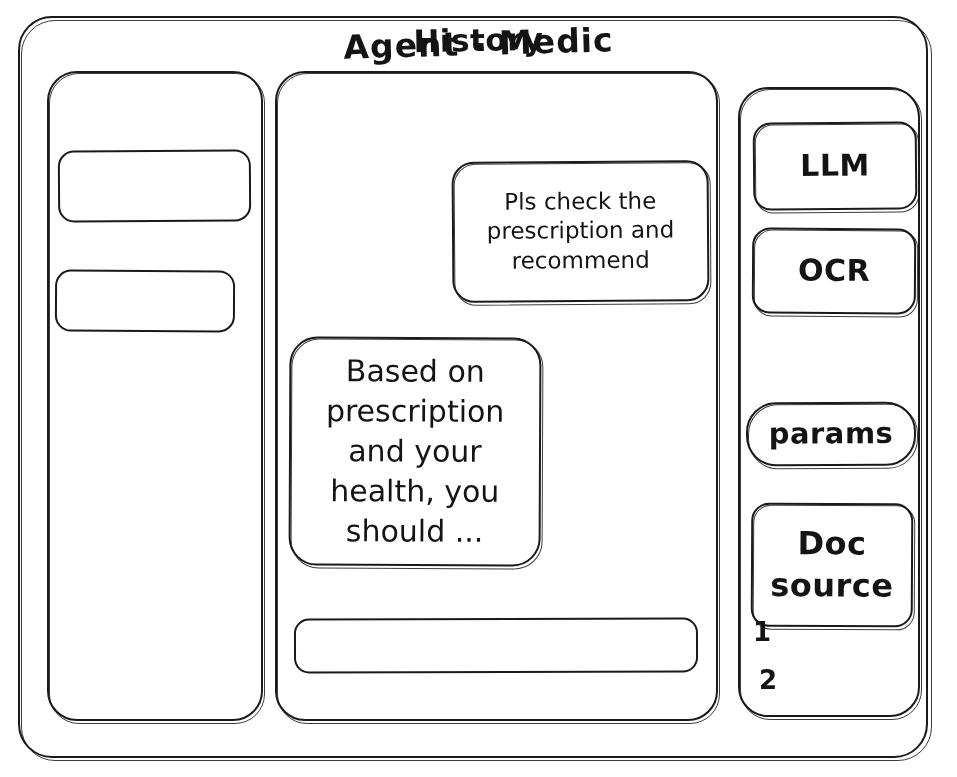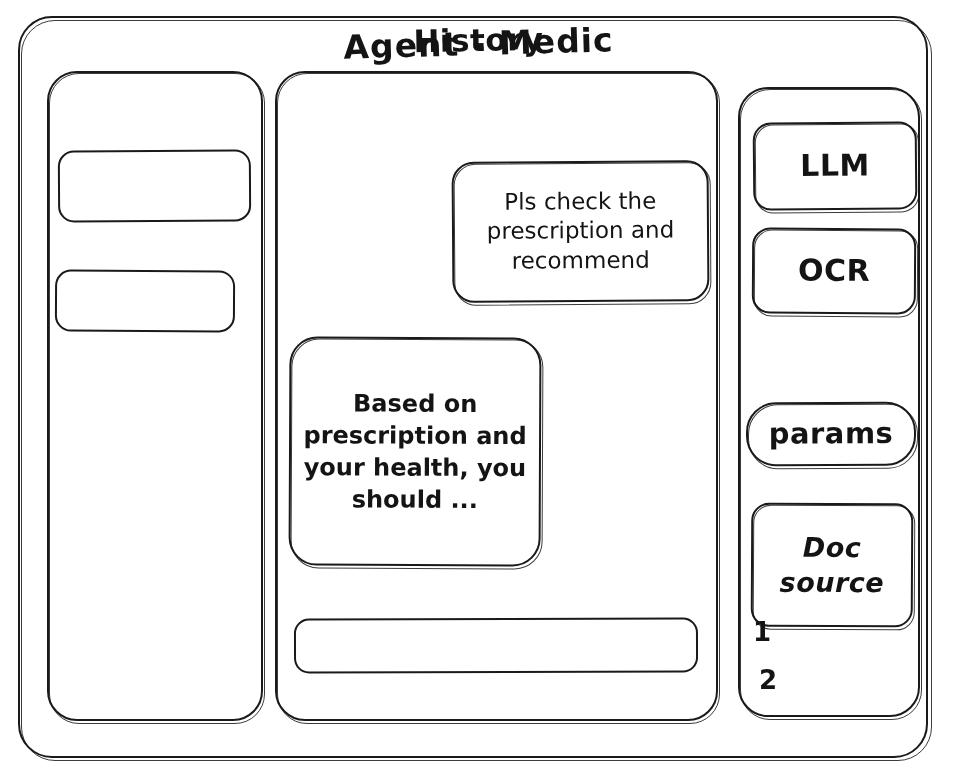--- a/index.html
+++ b/index.html
@@ -114,21 +114,21 @@
   #bubble-user {
     left: 452px; top: 161px;
     width: 257px; height: 141px;
     border-radius: 22px;
   }
   #bubble-agent {
     left: 289px; top: 337px;
     width: 252px; height: 229px;
     border-radius: 28px;
   }
-  #bubble-agent .bubble-text { font-size: 24px; line-height: 1.34; font-weight: bold; }
+  #bubble-agent .bubble-text { font-size: 30px; line-height: 1.34; }
 
   #composer-input {
     left: 294px; top: 618px;
     width: 404px; height: 55px;
     border-radius: 15px;
   }
 
   
   #tools-panel {
     left: 738px; top: 87px;
@@ -146,21 +146,21 @@
     letter-spacing: .5px;
     color: #141414;
     line-height: 1.22;
   }
 
   #tool-llm    { left: 753px; top: 122px; width: 164px; height: 88px; }
   #tool-ocr    { left: 752px; top: 228px; width: 164px; height: 86px; }
   #tool-params { left: 746px; top: 402px; width: 170px; height: 64px; }
   #tool-params .tool-label { font-size: 29px; }
   #tool-docsource { left: 751px; top: 503px; width: 162px; height: 124px; }
-  #tool-docsource .tool-label { font-size: 27px; line-height: 1.30; font-style: italic; }
+  #tool-docsource .tool-label { font-size: 32px; line-height: 1.30; }
 
   .doc-list-item {
     position: absolute;
     font-size: 26px;
     font-weight: 600;
     color: #141414;
   }
   #doc-item-1 { left: 753px; top: 617px; }
   #doc-item-2 { left: 759px; top: 665px; }
 

